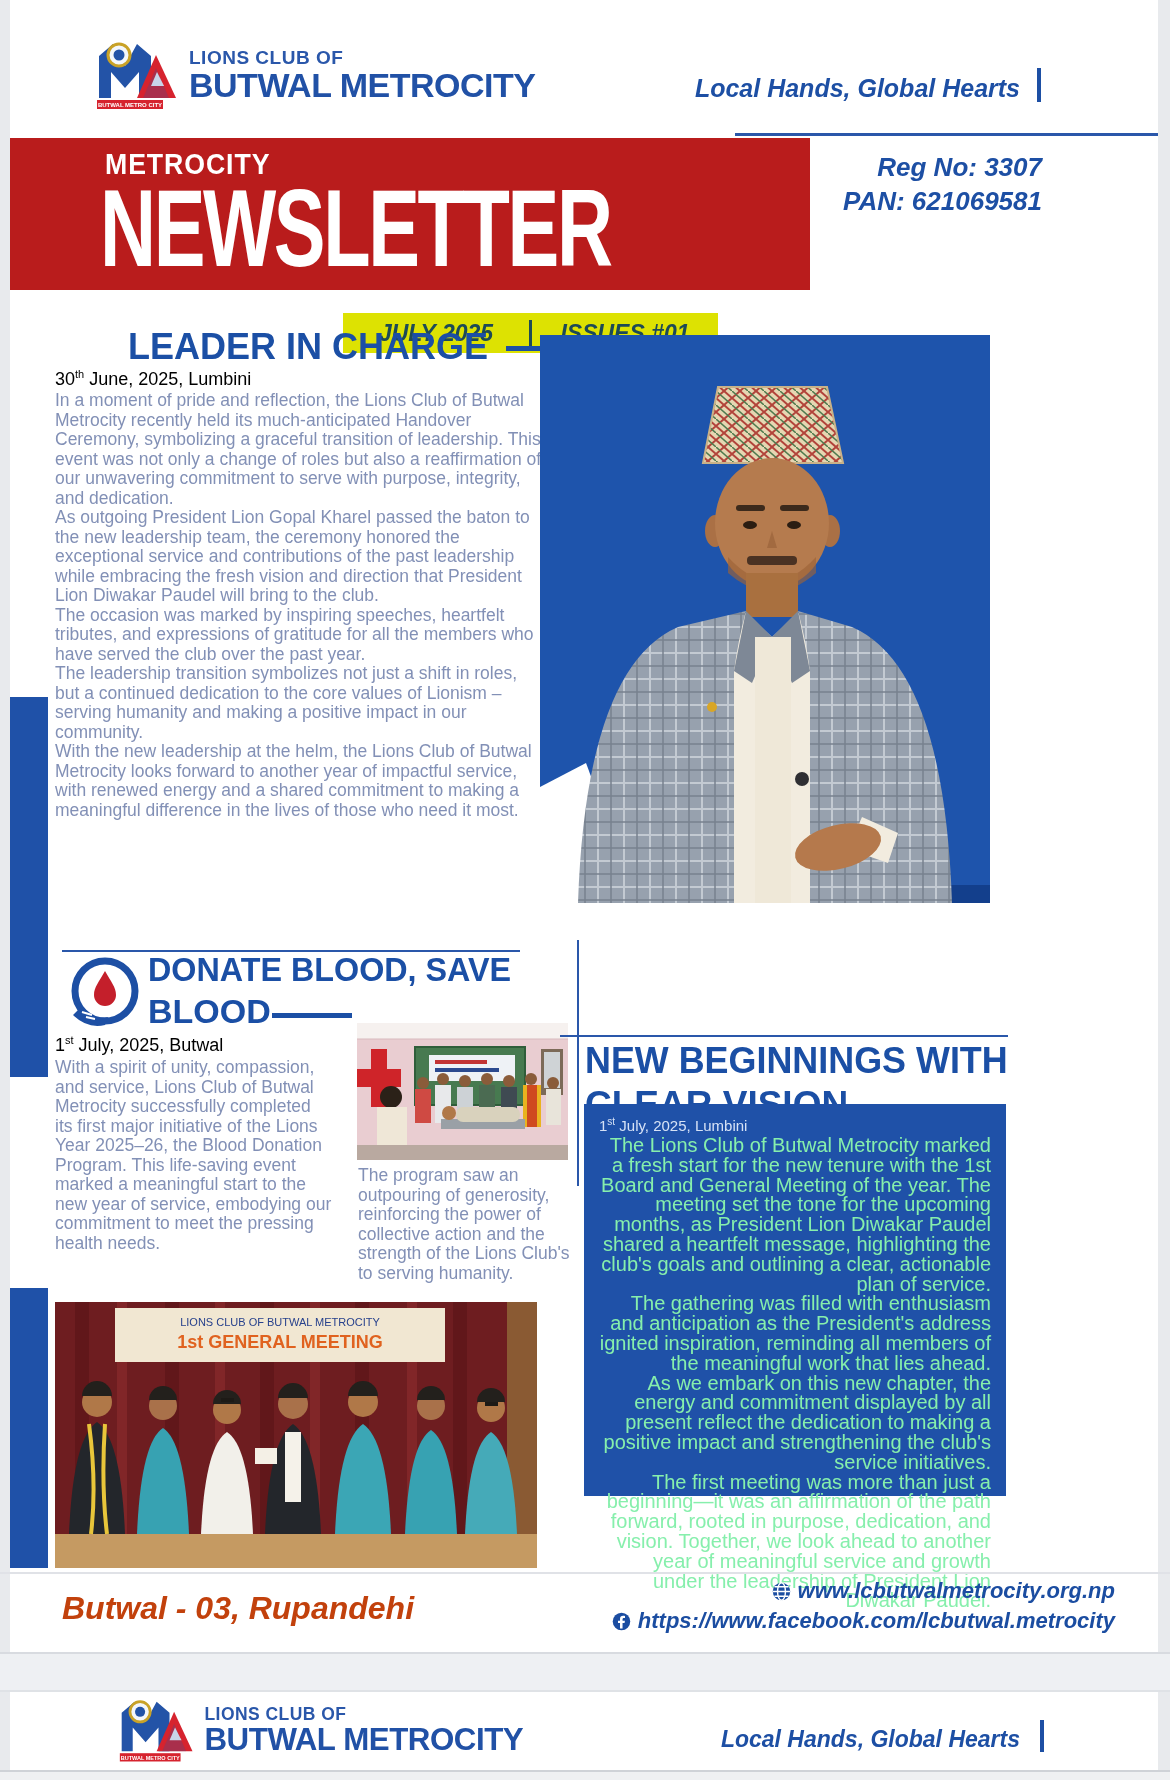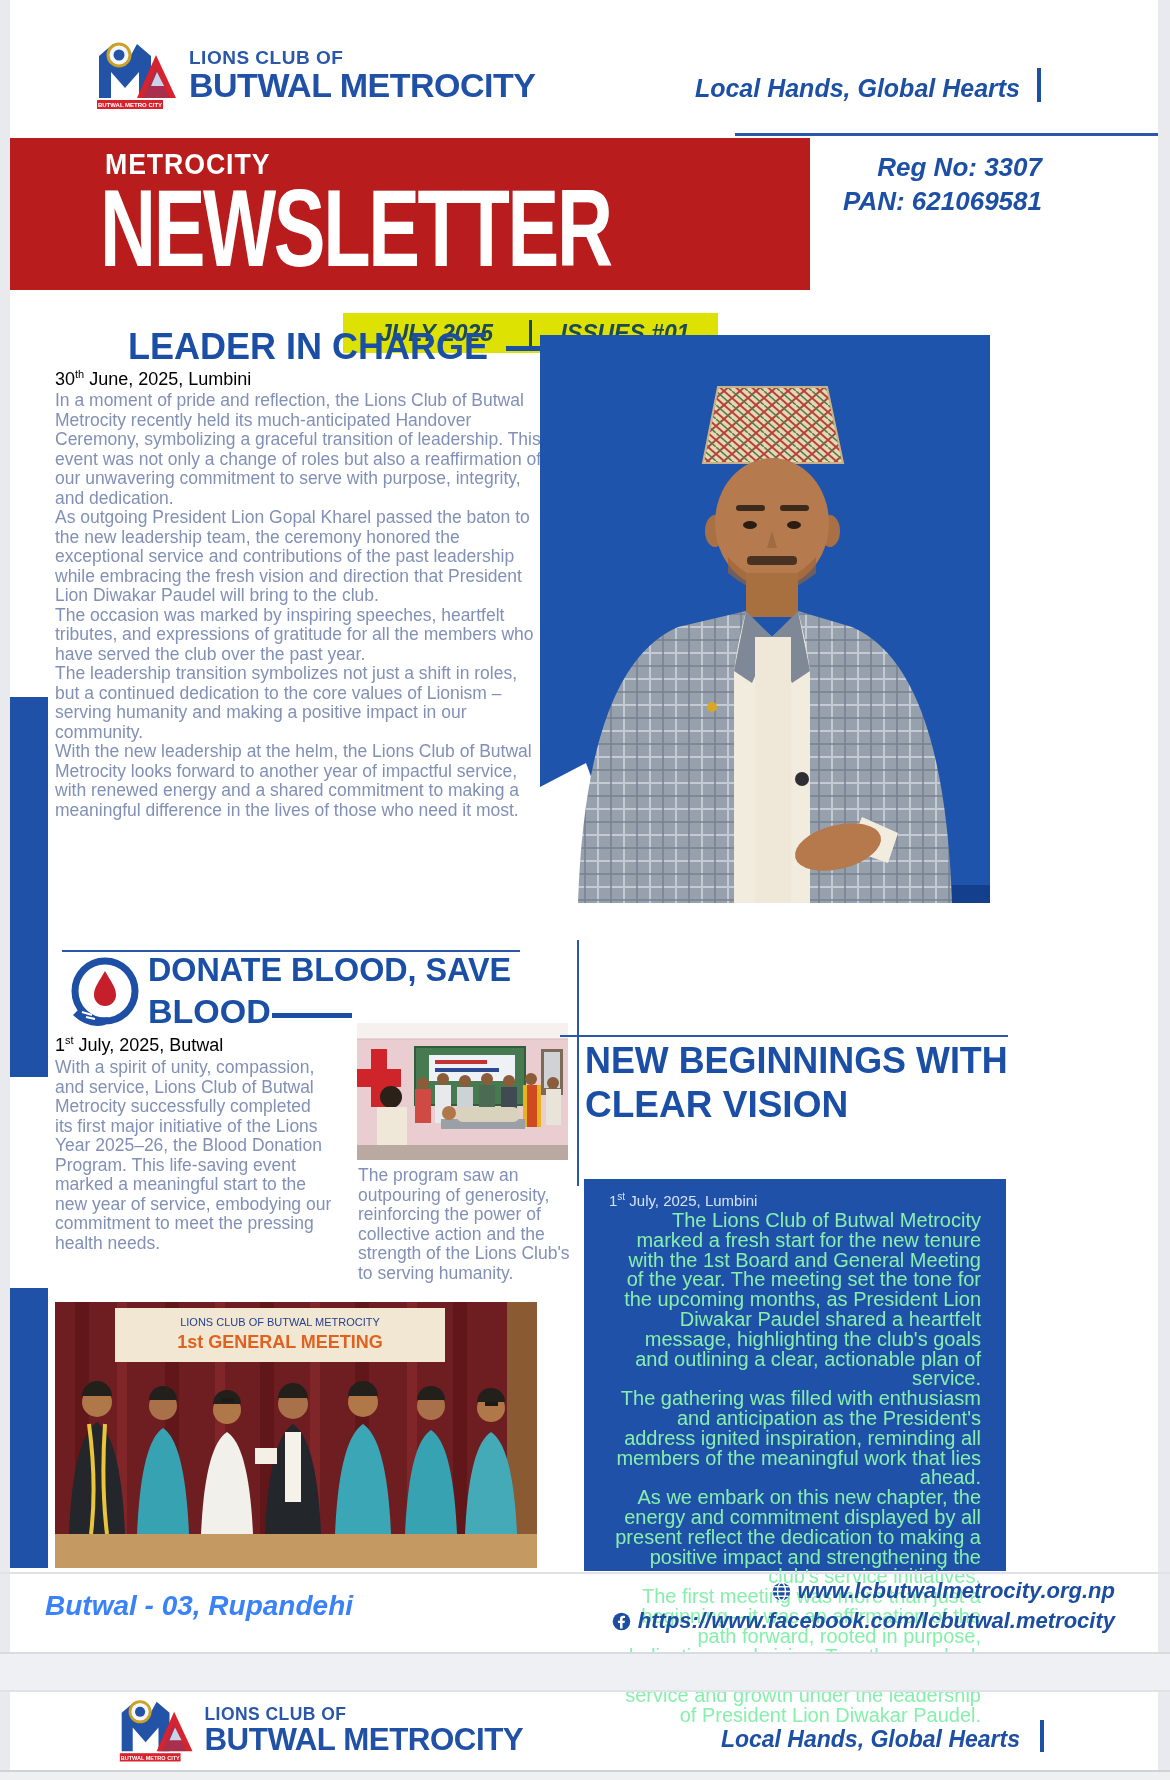--- a/index.html
+++ b/index.html
@@ -63,30 +63,30 @@
   .blood-left { left:55px; top:1058px; width:278px; }
   .blood-right { left:358px; top:1166px; width:212px; }
   .blood-photo { position:absolute; left:357px; top:1023px; width:211px; height:137px; }
 
   .vline { position:absolute; left:577px; top:940px; width:2px; height:246px; background:#2a57aa; }
   .hline { position:absolute; left:560px; top:1035px; width:448px; height:2px; background:#2a57aa; }
 
   
   .vision-t1 { left:585px; top:1040px; font-size:37px; transform:scaleX(.97); transform-origin:left top; }
   .vision-t2 { left:585px; top:1084px; font-size:37px; }
-  .vision-box { position:absolute; left:584px; top:1179px; width:422px; height:392px; background:#1f51a8; padding:12px 25px; }
+  .vision-box { position:absolute; left:584px; top:1104px; width:422px; height:392px; background:#1f51a8; padding:12px 15px; }
   .vision-date { position:relative; font-size:15px; color:#d6e2f6; margin-bottom:2px; }
   .vision-date .sup { font-size:10px; vertical-align:super; }
   .vision-body { color:#86efac; font-size:20px; line-height:19.8px;text-align:right; }
 
   .group-photo { position:absolute; left:55px; top:1302px; width:482px; height:266px; }
 
   
   .footer-rule { position:absolute; left:0; top:1572px; width:1170px; height:2px; background:#e0e2e7; }
-  .address { position:absolute; left:45px; top:1590px; font-size:28px; font-weight:700; font-style:italic; color:#3b82f6; }
+  .address { position:absolute; left:62px; top:1590px; font-size:32px; font-weight:700; font-style:italic; color:#c2410c; }
   .linkrow { position:absolute; display:flex; align-items:center; gap:6px; justify-content:flex-end; width:530px; font-size:22px; font-weight:700; font-style:italic; color:#1b4da1; }
   .linkrow-web { left:585px; top:1578px; }
   .linkrow-fb { left:585px; top:1608px; }
   .linkrow svg { flex:0 0 auto; }
 
   .grayband { position:absolute; left:0; top:1652px; width:1170px; height:40px; background:#eef0f3; border-top:2px solid #d8dbe0; border-bottom:2px solid #dfe2e6; }
   .bottom-edge { position:absolute; left:0; top:1770px; width:1170px; height:10px; background:#eff0f2; border-top:2px solid #cfd2d7; }
 
   p { margin:0; }
 </style>

